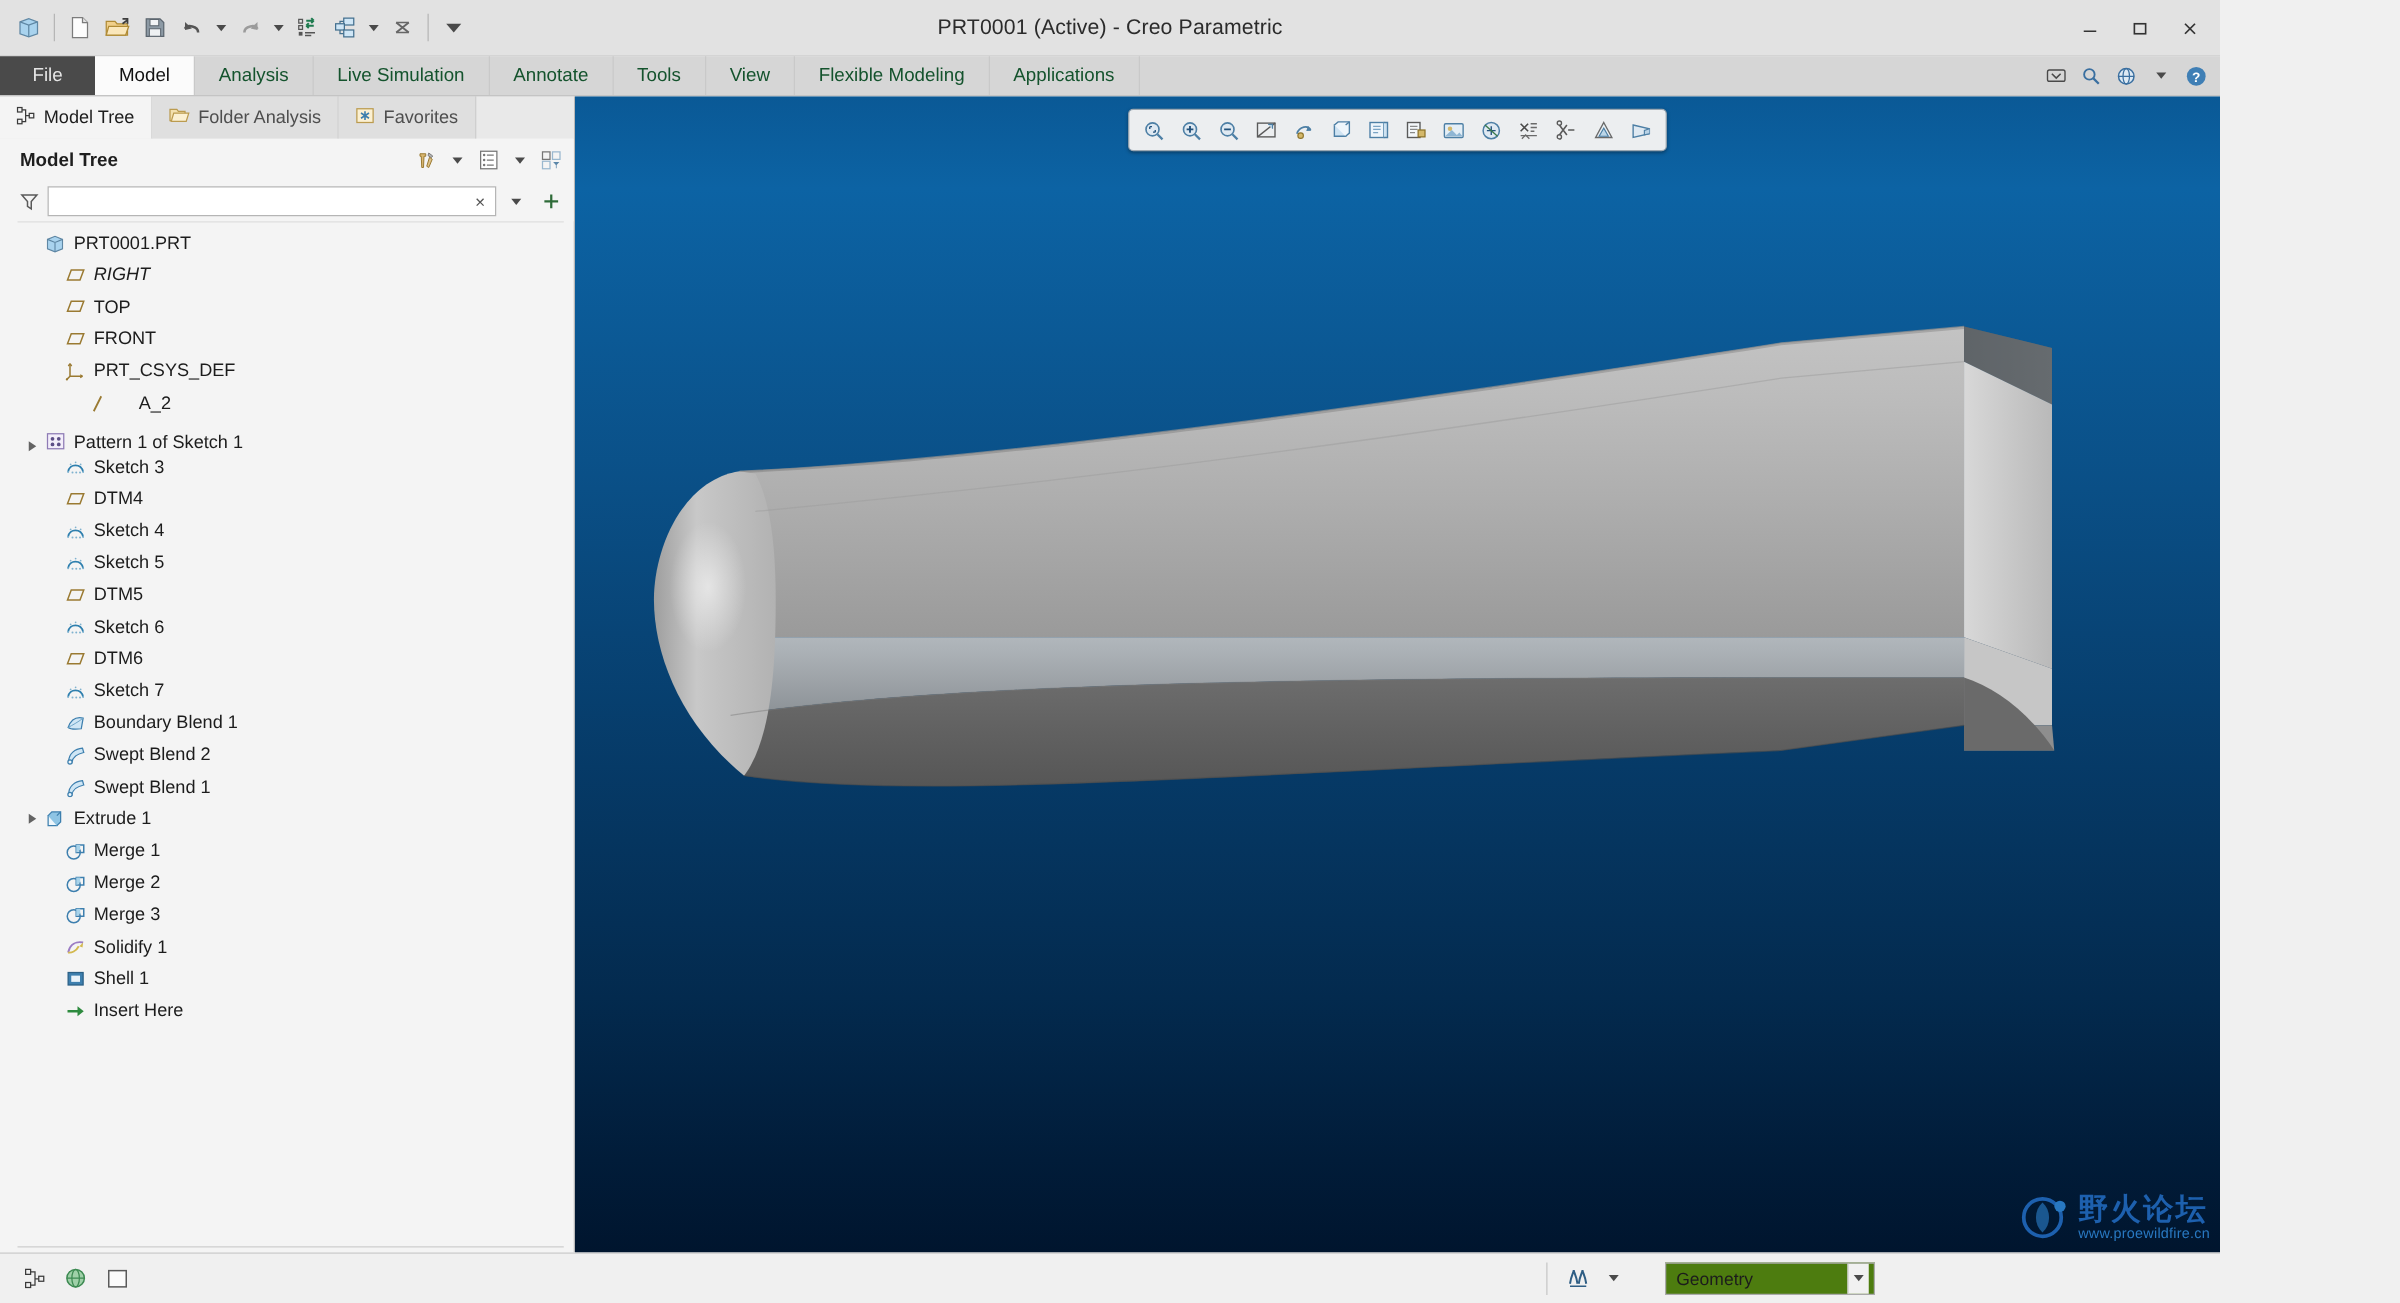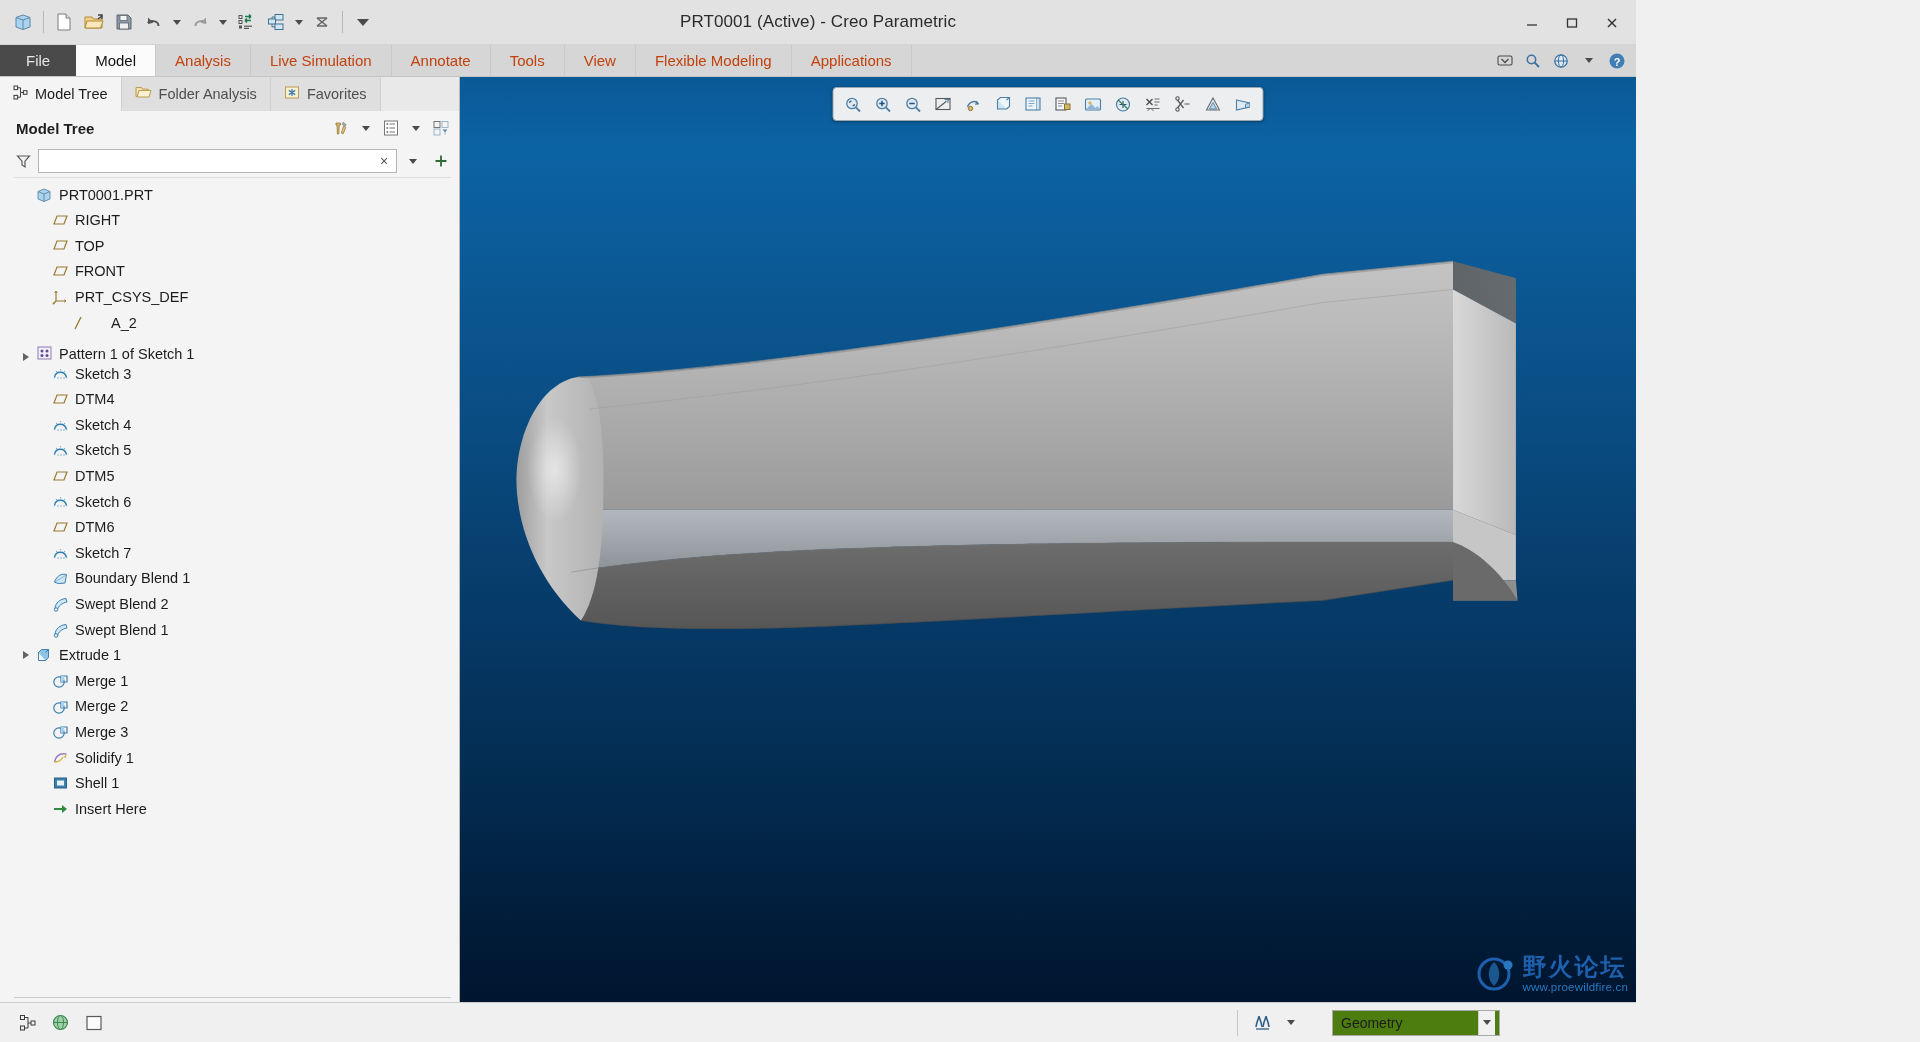--- a/index.html
+++ b/index.html
@@ -3,21 +3,21 @@
 <meta charset="utf-8">
 <style>
   * { box-sizing: border-box; margin: 0; padding: 0; }
   html, body {
     width: 1920px; height: 1042px;
     overflow: hidden;
     font-family: "Liberation Sans", sans-serif;
     background: #f0f0f0;
     -webkit-font-smoothing: antialiased;
   }
-  #app { position: relative; width: 1636px; height: 1042px; display: flex; flex-direction: column; }
+  #app { position: relative; width: 1776px; height: 1042px; display: flex; flex-direction: column; }
 
   
   .titlebar {
     height: 45px; background: #e2e2e2; display: flex; align-items: center;
     position: relative; flex: 0 0 45px; border-bottom: 1px solid #d4d4d4;
   }
   .qat { display: flex; align-items: center; padding-left: 8px; gap: 0px; height: 100%;}
   .qbtn {
     width: 30px; height: 30px; display: flex; align-items: center; justify-content: center;
     cursor: default; border: 1px solid transparent; border-radius: 2px;
@@ -34,21 +34,21 @@
   }
   .wctrl { position: absolute; right: 4px; top: 0; height: 45px; display: flex; align-items: center; }
   .wbtn { width: 40px; height: 38px; display:flex; align-items:center; justify-content:center; cursor: default; }
 
   
   .ribbon {
     height: 32px; flex: 0 0 32px; background: #d6d6d6; display: flex; align-items: stretch;
     position: relative; border-bottom: 1px solid #c4c4c4;
   }
   .tab {
-    padding: 0 19px; display: flex; align-items: center; font-size: 15px; color: #c2410c;
+    padding: 0 19px; display: flex; align-items: center; font-size: 15px; color: #14532d;
     cursor: default; border-right: 1px solid #c9c9c9;
   }
   .tab.file { background: #4a4a4a; color: #e5e5e5; padding: 0 26px; border-right: none; }
   .tab.active { background: #fbfbfb; color: #111; border-right: 1px solid #c9c9c9; }
   .ribbon-right { margin-left: auto; display: flex; align-items: center; padding-right: 6px; gap: 2px; }
   .rbtn { width: 26px; height: 28px; display:flex; align-items:center; justify-content:center; cursor:default; border-radius:2px; }
 
   
   .workspace { flex: 1 1 auto; display: flex; min-height: 0; background: #f0f0f0; }
 
@@ -427,21 +427,21 @@
           <div class="tnode" style="padding-left: 4px;">
             <span class="tw"></span>
             <span class="ticon">
               <svg width="16" height="16" viewBox="0 0 16 16">
                 <path d="M2 4.5 L8 2 L14 4.5 L14 12 L8 14.5 L2 12 Z" fill="#a9d3ee" stroke="#5f87a4" stroke-width=".9"></path>
                 <path d="M2 4.5 L8 7 L14 4.5 M8 7 V14.5" fill="none" stroke="#5f87a4" stroke-width=".9"></path>
               </svg>
             </span>
             <span class="tlabel">PRT0001.PRT</span>
           </div>
-          <div class="tnode" style="padding-left: 20px;">
+          <div class="tnode" style="padding-left: 20px; font-style: italic;">
             <span class="tw"></span>
             <span class="ticon">
               <svg width="17" height="15" viewBox="0 0 17 15">
                 <path d="M5 3 L15 3 L12 11 L2 11 Z" fill="none" stroke="#9a7a32" stroke-width="1.2"></path>
               </svg>
             </span>
             <span class="tlabel">RIGHT</span>
           </div>
           <div class="tnode" style="padding-left: 20px;">
             <span class="tw"></span>

